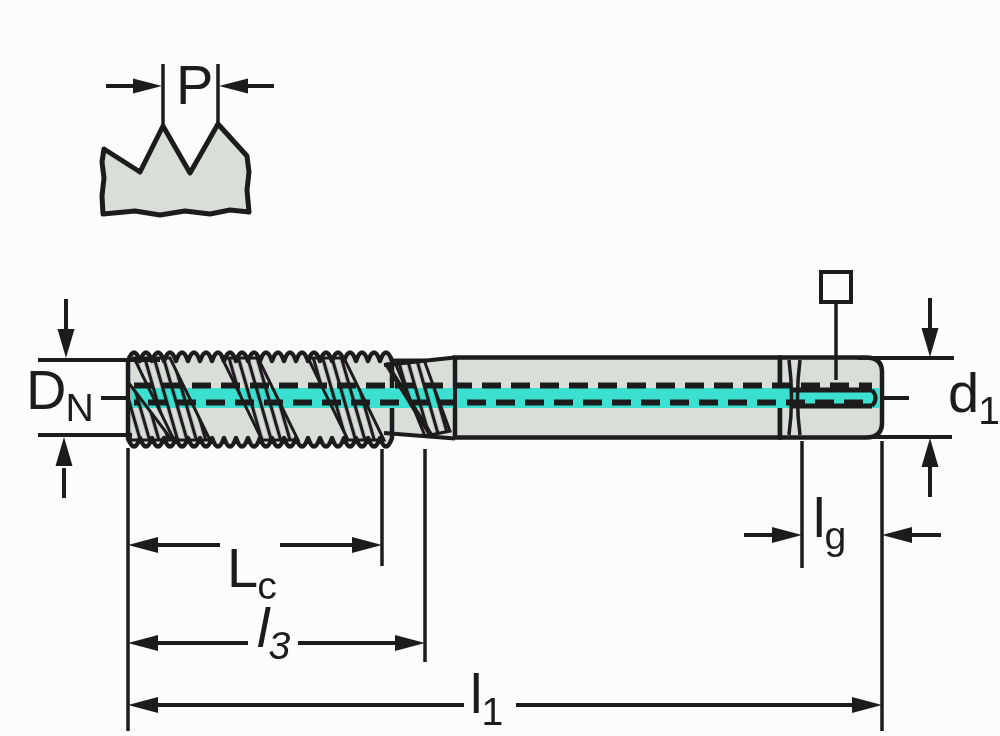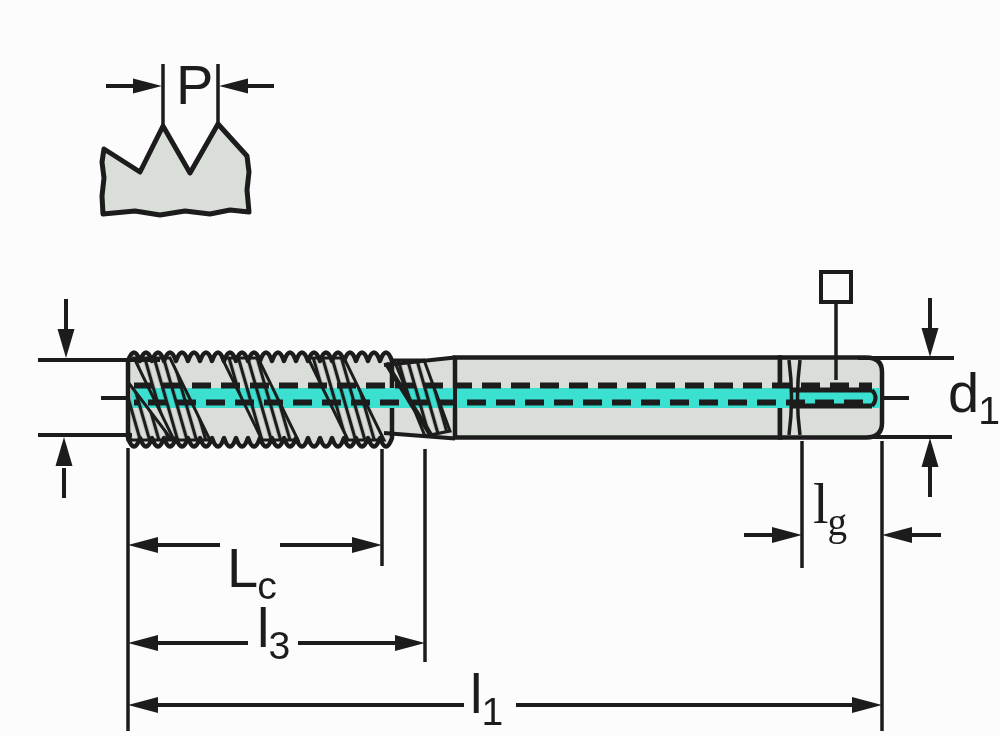--- a/index.html
+++ b/index.html
@@ -148,34 +148,37 @@
     <polygon class="blk" points="802,535 772,527 772,543"></polygon>
     <path class="ln" stroke-width="4" d="M941,535 H912"></path>
     <polygon class="blk" points="882,535 912,527 912,543"></polygon>
   </g>
 </svg>
 
 <div class="label" style="left:176px;top:57px;">
   <span>P</span><span class="sub"></span>
 </div>
 
+<div class="label" style="left:26px;top:362px;">
+  <span>D</span><span class="sub">N</span>
+</div>
 
 <div class="label" style="left:948px;top:365px;">
   <span>d</span><span class="sub">1</span>
 </div>
 
 <div class="label" style="left:227px;top:540px;">
   <span>L</span><span class="sub">c</span>
 </div>
 
-<div class="label" style="left:257px;top:600px;">
+<div class="label" style="left:257px;top:600px;font-style:italic;">
   <span>l</span><span class="sub">3</span>
 </div>
 
 <div class="label" style="left:470px;top:666px;">
   <span>l</span><span class="sub">1</span>
 </div>
 
-<div class="label" style="left:813px;top:476px;font-family:Liberation Serif, serif;">
+<div class="label" style="left:813px;top:490px;">
   <span>l</span><span class="sub">g</span>
 </div>
 
 </div>
 
 </body></html>

